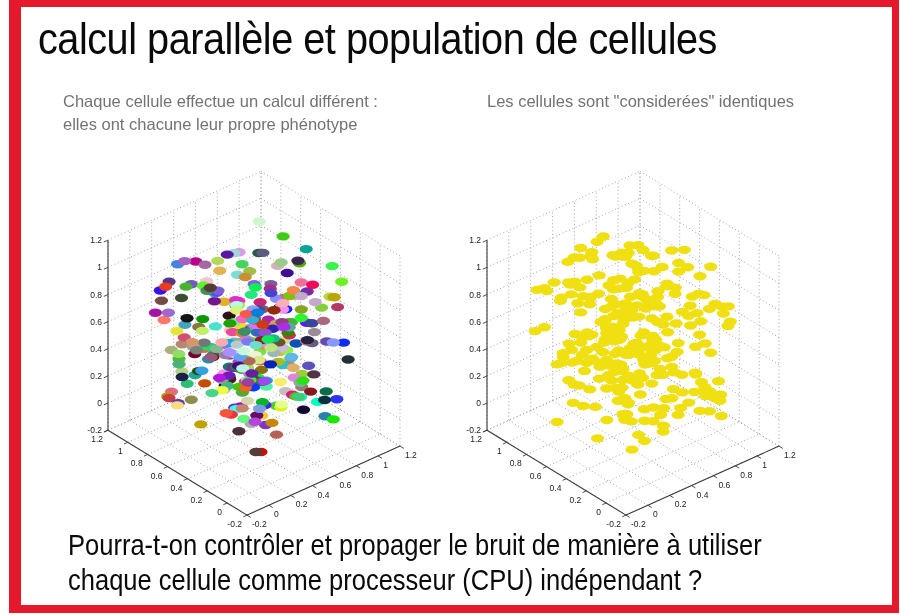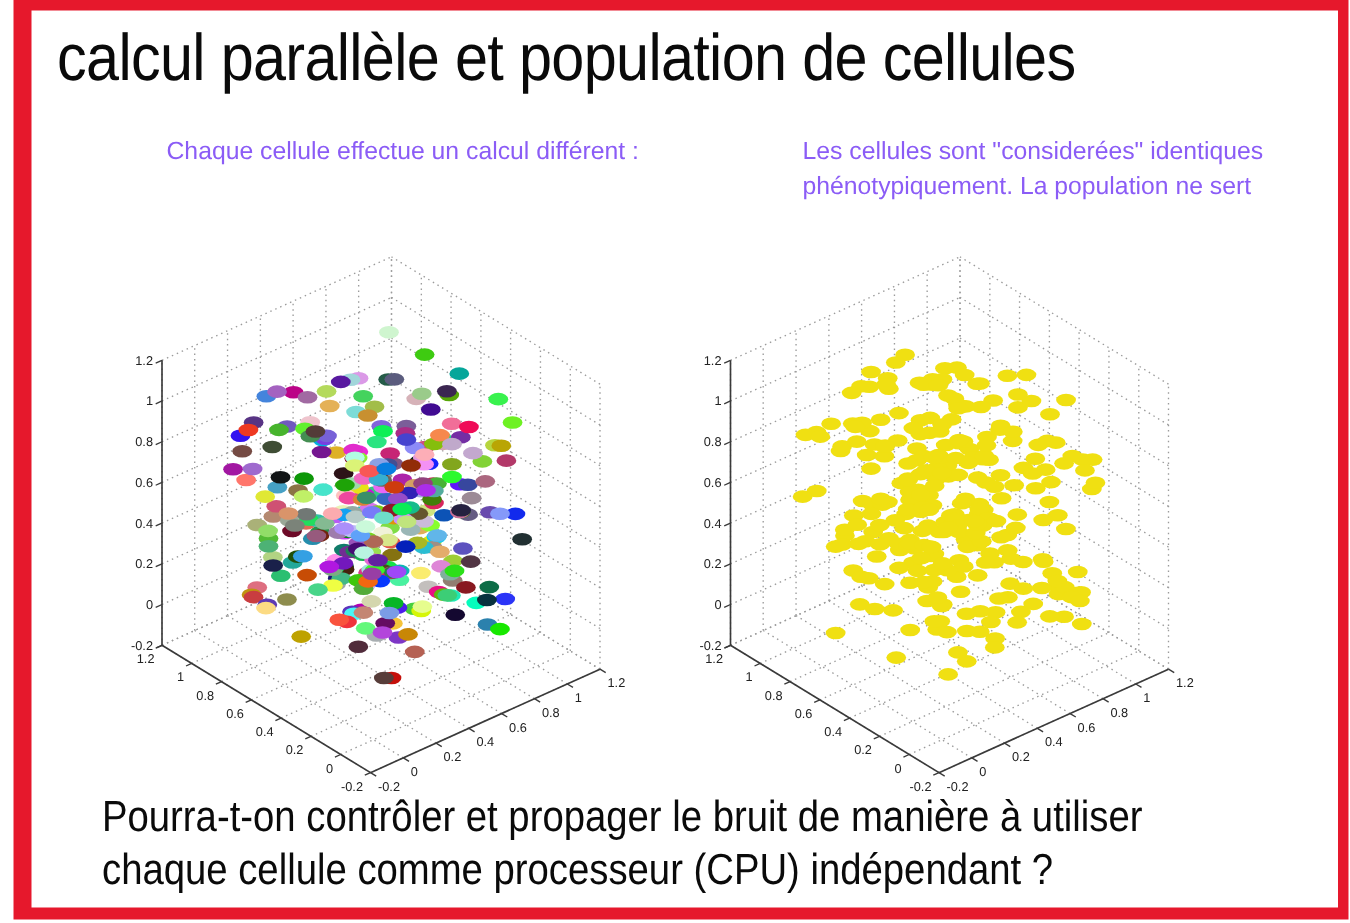--- a/index.html
+++ b/index.html
@@ -11,21 +11,21 @@
     position:absolute;left:9px;top:0;right:1px;bottom:2px;
     border:7px solid #e6182c;border-left-width:12px;border-bottom-width:8px;
     box-sizing:border-box;pointer-events:none;
   }
   .title{
     position:absolute;left:38px;top:14px;margin:0;
     font-size:44px;font-weight:500;letter-spacing:-0.5px;color:#0a0a0a;
     white-space:nowrap;transform:scaleX(0.90);transform-origin:left top;
   }
   .note{
-    position:absolute;font-size:16.5px;line-height:23px;color:#8b5cf6;margin-left:48px;
+    position:absolute;font-size:16.5px;line-height:23px;color:#737373;
   }
   .note-left{left:63px;top:90px}
   .note-right{left:487px;top:90px}
   .question{
     position:absolute;left:68px;top:528px;
     font-size:29px;font-weight:500;line-height:35px;color:#0a0a0a;
     white-space:nowrap;transform:scaleX(0.88);transform-origin:left top;
   }
   #plots-canvas{position:absolute;left:0;top:0}
   #plots-canvas text{font-family:"Liberation Sans", sans-serif}
@@ -842,23 +842,23 @@
         <ellipse cx="624.9" cy="398.3" rx="6.6" ry="4.2" fill="#f0e012"></ellipse>
         <ellipse cx="628.4" cy="375.6" rx="6.6" ry="4.2" fill="#f0e012"></ellipse>
       </g>
     </g>
   </svg>
 
 <h1 class="title">calcul parallèle et population de cellules</h1>
 
 <div class="note note-left">
   <div>Chaque cellule effectue un calcul différent :</div>
+  <div>elles ont chacune leur propre phénotype</div>
 </div>
 
 <div class="note note-right">
   <div>Les cellules sont "considerées" identiques</div>
-  <div>phénotypiquement. La population ne sert</div>
 </div>
 
 <div class="question">
   <div>Pourra-t-on contrôler et propager le bruit de manière à utiliser</div>
   <div>chaque cellule comme processeur (CPU) indépendant ?</div>
 </div>
 
 </body></html>

